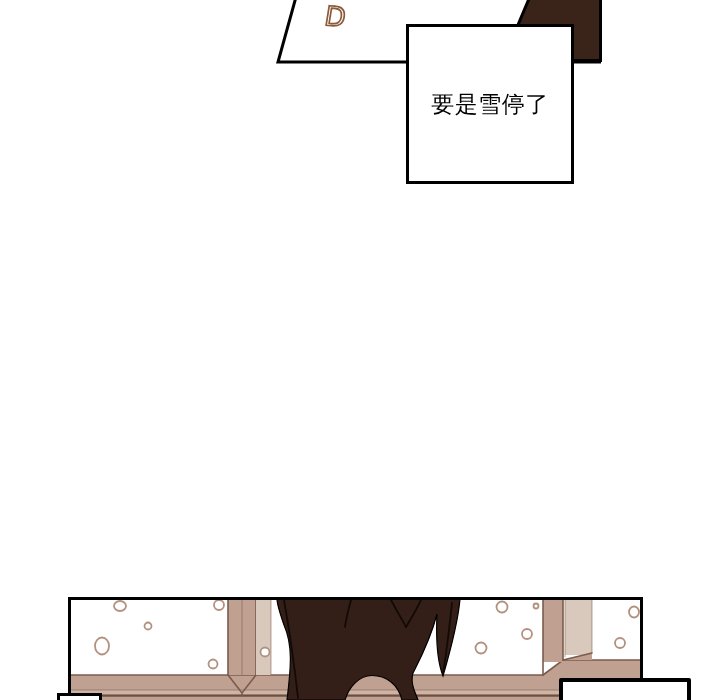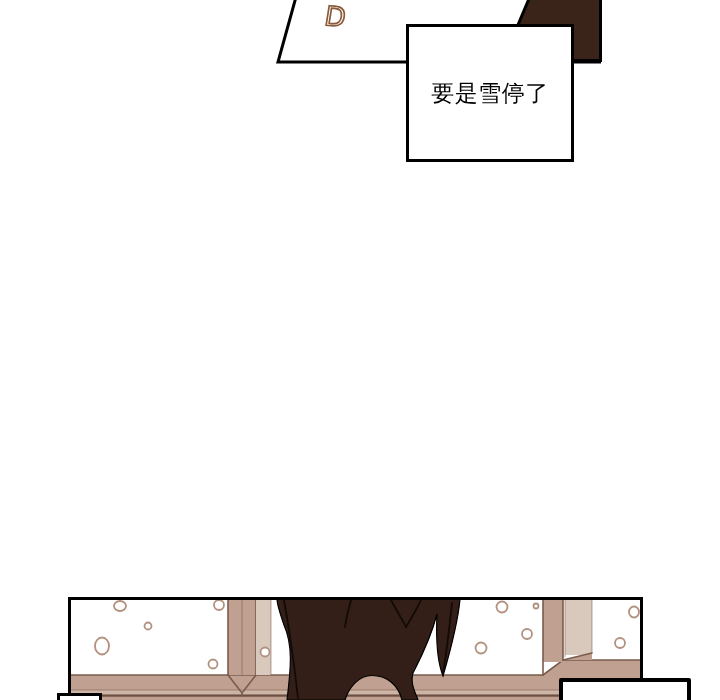--- a/index.html
+++ b/index.html
@@ -14,21 +14,21 @@
   .tanlight{fill:var(--frame_light);}
   .jamb{fill:var(--jamb_light);}
   .fline{stroke:var(--frame_line);stroke-width:1.6;fill:none;stroke-linecap:round;}
   .fline-soft{stroke:var(--frame_line);stroke-width:1;opacity:.55;fill:none;}
   .ring{fill:#ffffff;stroke:var(--snow_ring);stroke-width:1.8;}
   .coat{fill:var(--coat);stroke:var(--outline);stroke-width:1.2;}
   .fold{stroke:var(--coat_fold);stroke-width:1.8;fill:none;stroke-linecap:round;}
   .floorline{fill:var(--frame_dark);}
 
   .speech-box{
-    position:absolute;left:406px;top:24px;width:168px;height:138px;
+    position:absolute;left:406px;top:24px;width:168px;height:160px;
     box-sizing:border-box;border:3px solid var(--outline);background:#fff;
     display:flex;flex-direction:column;justify-content:center;align-items:center;
     text-align:right;color:#000;font-size:23px;line-height:30px;
     letter-spacing:0.5px;
   }
   .d-label{
     position:absolute;left:325px;top:1px;
     font-size:27px;font-weight:500;
     color:#ffffff;
     -webkit-text-stroke:1.7px var(--letter_brown);

